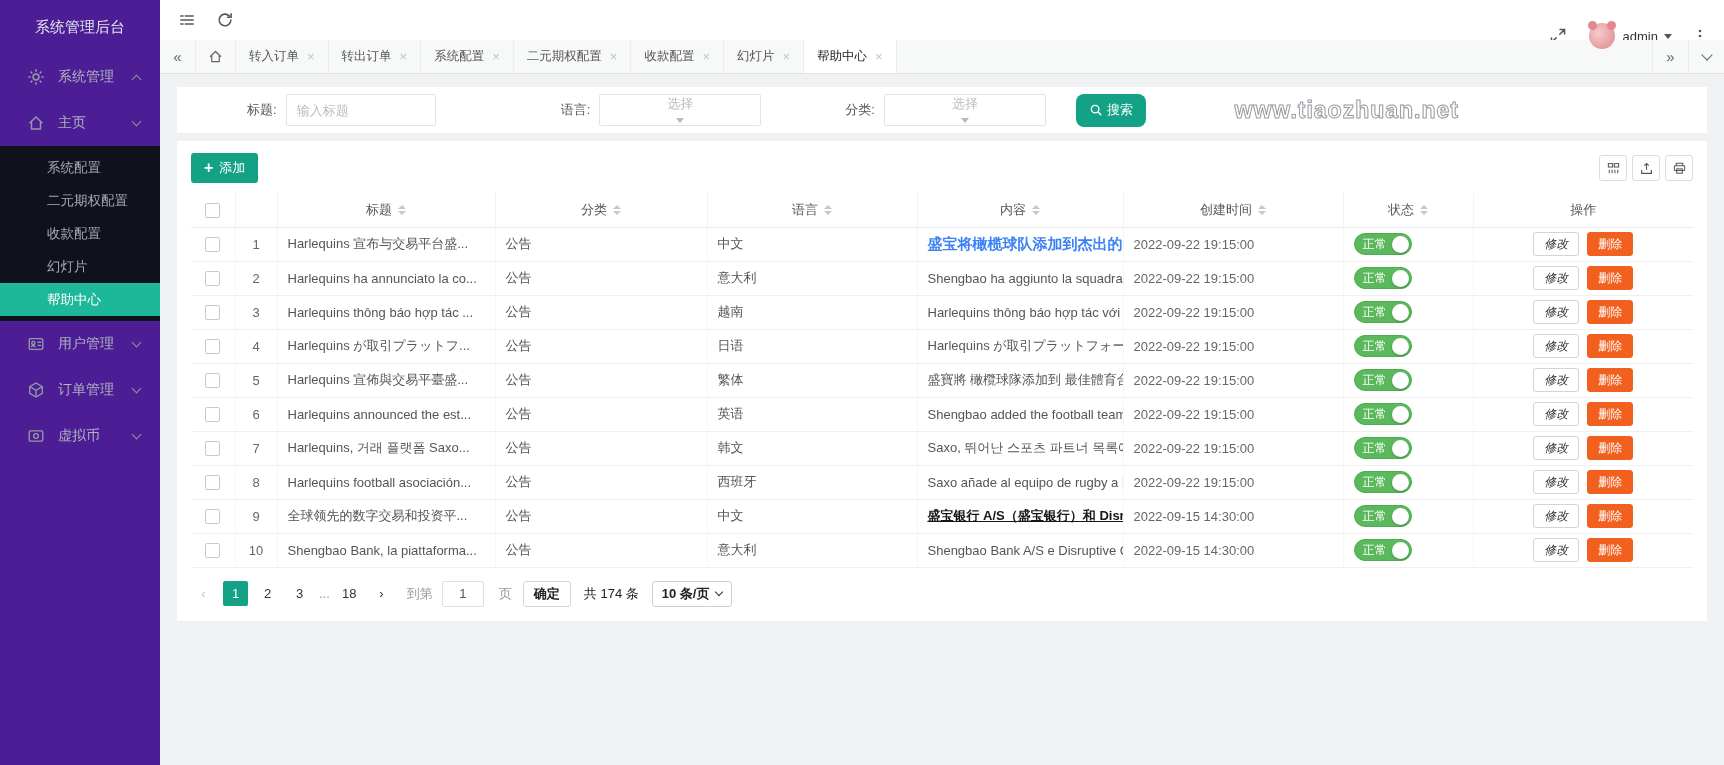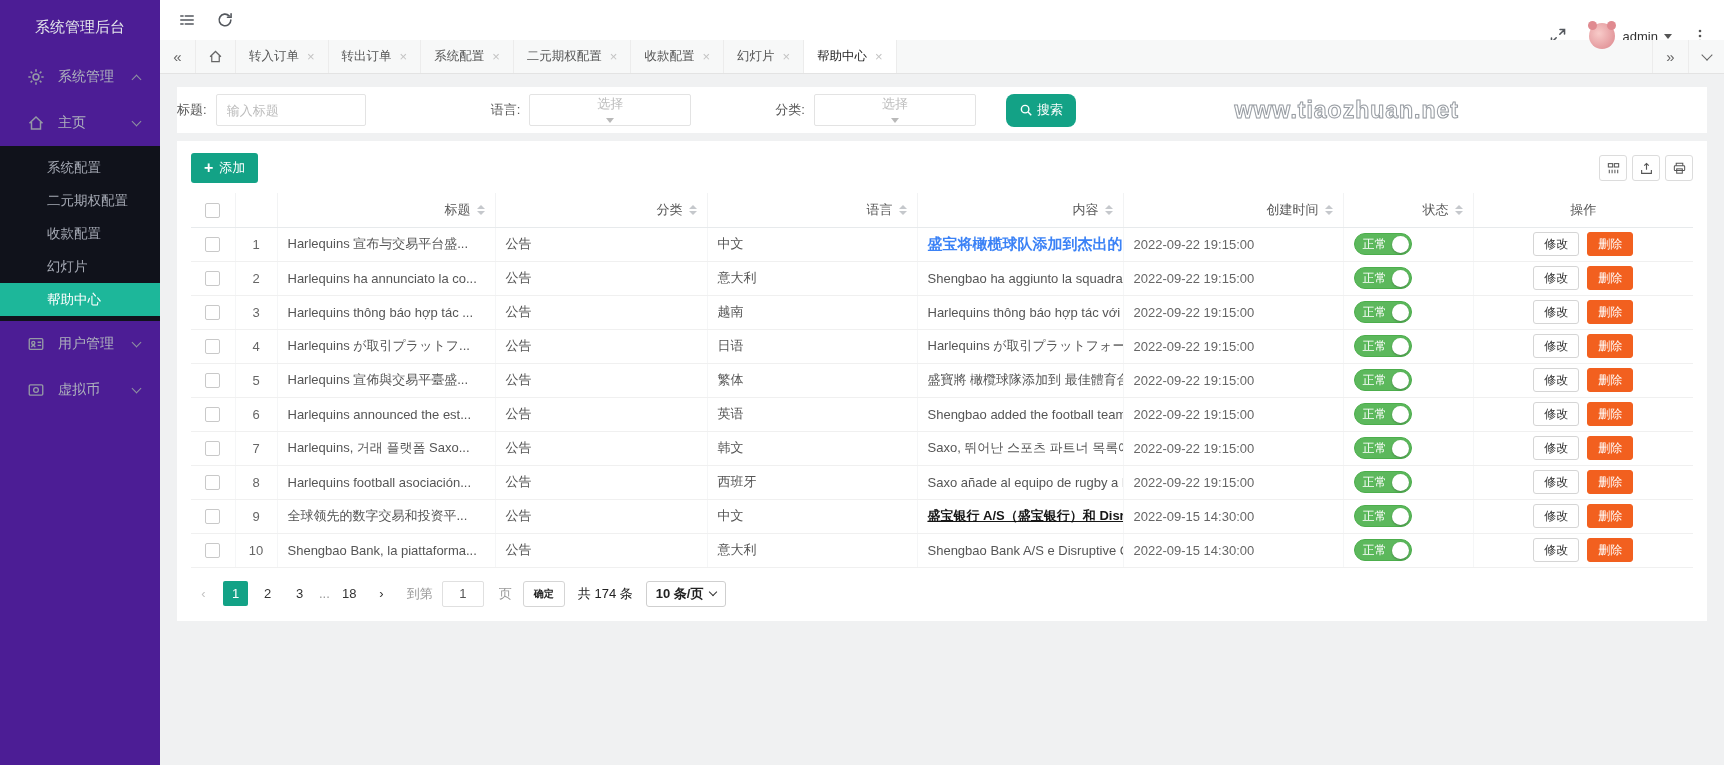--- a/index.html
+++ b/index.html
@@ -47,21 +47,21 @@
   .tab { display:flex; align-items:center; padding:0 13px; font-size:12.5px; color:#555; border-right:1px solid #ececec; cursor:pointer; white-space:nowrap; }
   .tab.active { background:#fff; color:#222; }
   .tab-close { margin-left:8px; color:#c3c3c3; font-size:13px; line-height:1; }
   .tab-right { margin-left:auto; display:flex; }
   .tab-right .tab-nav { border-right:none; border-left:1px solid #ececec; }
   .chev-dark { width:8px; height:8px; border-right:1.6px solid #666; border-bottom:1.6px solid #666; transform:rotate(45deg); margin-top:-3px; }
 
   
   .content { flex:1; padding:13px 17px 0; overflow:hidden; }
 
-  .filter-card { background:#fff; height:46px; display:flex; align-items:center; position:relative; margin-bottom:8px; }
+  .filter-card { background:#fff; height:46px; display:flex; align-items:center; position:relative; margin-bottom:8px; padding-left:70px; }
   .f-label { font-size:13px; color:#555; margin-right:9px; white-space:nowrap; }
   .f-input { width:150px; height:32px; border:1px solid #e3e3e3; border-radius:2px; padding:0 10px; font-size:13px; color:#555; outline:none; }
   .f-input::placeholder { color:#bcbcbc; }
   .f-select { width:162px; height:32px; border:1px solid #e3e3e3; border-radius:2px; padding:0 9px; display:flex; align-items:center; cursor:pointer; background:#fff;flex-direction:column; }
   .select-placeholder { flex:1; font-size:13px; color:#bcbcbc; }
   .select-caret { width:0; height:0; border:4.5px solid transparent; border-top:5.5px solid #b9b9b9; margin-top:5px; }
   .gap-a { margin-left:125px; } .gap-b { margin-left:84px; }
   .btn-search { margin-left:30px; height:33px; padding:0 13px; background:#13a286; color:#fff; border:none; border-radius:8px;
                 font-size:13px; display:flex; align-items:center; gap:4px; cursor:pointer; }
   .btn-search svg { width:14px; height:14px; }
@@ -71,51 +71,51 @@
   .table-card { background:#fff; padding:12px 14px 14px; }
   .toolbar { display:flex; align-items:center; margin-bottom:10px; }
   .btn-add { background:#13a286; color:#fff; border:none; height:30px; padding:0 13px; border-radius:3px; font-size:13px;
              display:flex; align-items:center; gap:6px; cursor:pointer; }
   .btn-add .plus { font-size:16px; font-weight:bold; line-height:1; }
   .tool-icons { margin-left:auto; display:flex; gap:5px; }
   .tool-btn { width:28px; height:26px; border:1px solid #dcdcdc; background:#fff; border-radius:3px; display:flex; align-items:center; justify-content:center; color:#555; cursor:pointer; }
   .tool-btn svg { width:15px; height:15px; }
 
   table { width:100%; border-collapse:collapse; table-layout:fixed; font-size:13px; }
-  th { font-weight:normal; color:#555; text-align:right; height:34px; padding:0 10px; border-bottom:1px solid #e7eaec; border-right:1px solid #f2f3f4; white-space:nowrap; }
+  th { font-weight:normal; color:#555; text-align:center; height:34px; padding:0 10px; border-bottom:1px solid #e7eaec; border-right:1px solid #f2f3f4; white-space:nowrap; }
   th:last-child { border-right:none; }
   td { height:34px; padding:0 10px; color:#555; border-bottom:1px solid #f0f0f0; border-right:1px solid #f5f6f7; white-space:nowrap; overflow:hidden; }
   td:last-child { border-right:none; }
   .col-check, .td-idx { text-align:center; }
   .td-idx { color:#666; }
   .center { text-align:center; }
   input[type="checkbox"] { appearance:none; width:15px; height:15px; border:1px solid #c9c9c9; border-radius:2px; background:#fff; cursor:pointer; vertical-align:middle; }
   .sort { display:inline-flex; flex-direction:column; gap:2px; margin-left:6px; vertical-align:middle; }
   .sort i { display:block; width:0; height:0; border-left:4px solid transparent; border-right:4px solid transparent; }
   .s-up { border-bottom:4px solid #c5c8cc; }
   .s-down { border-top:4px solid #c5c8cc; }
   .cell-content.bold { font-weight:bold; font-size:15px; color:#3b82f6; }
   .cell-content.bold-underline { font-weight:bold; color:#161616; text-decoration:underline; }
   .td-date { color:#666; }
 
   .toggle { width:58px; height:22px; border-radius:12px; background:#5cb85c; border:1px solid #4cae4c; display:inline-flex; align-items:center;
             position:relative; padding-left:8px; color:#fff; font-size:12px; cursor:pointer; vertical-align:middle; }
   .toggle-knob { position:absolute; right:2px; top:1.5px; width:17px; height:17px; background:#fff; border-radius:50%; box-shadow:0 1px 2px rgba(0,0,0,.25); }
 
-  .btn-edit { height:24px; padding:0 10px; background:#fff; border:1px solid #d5d5d5; border-radius:3px; font-size:12px; color:#333; cursor:pointer; }
+  .btn-edit { height:24px; padding:0 10px; background:#fff; border:1px solid #d5d5d5; border-radius:3px; font-size:12px; color:#333; cursor:pointer;font-style:italic; }
   .btn-del { height:24px; padding:0 10px; background:#f2601f; border:1px solid #f2601f; border-radius:3px; font-size:12px; color:#fff; margin-left:8px; cursor:pointer; }
 
   .pagination { display:flex; align-items:center; margin-top:13px; font-size:13px; color:#333; gap:7px; }
   .pg-btn { min-width:25px; height:25px; display:inline-flex; align-items:center; justify-content:center; border-radius:2px; cursor:pointer; padding:0 4px; color:#333; }
   .pg-btn.active { background:#13a286; color:#fff; }
   .pg-btn.disabled { color:#c3c3c3; }
   .pg-ellipsis { color:#999; }
   .goto-label, .page-unit { color:#9a9a9a; margin-left:6px; }
   .goto-input { width:42px; height:26px; border:1px solid #e0e0e0; border-radius:2px; text-align:center; font-size:13px; color:#555; outline:none; margin:0 2px; }
-  .btn-confirm { height:26px; padding:0 10px; background:#fff; border:1px solid #d5d5d5; border-radius:3px; font-weight:bold; font-size:10px; color:#222; cursor:pointer; margin-left:4px; }
+  .btn-confirm { height:26px; padding:0 10px; background:#fff; border:1px solid #d5d5d5; border-radius:3px; font-weight:bold; font-size:13px; color:#222; cursor:pointer; margin-left:4px; }
   .total { margin:0 6px; color:#222; }
   .page-size { height:26px; border:1px solid #cfcfcf; border-radius:3px; padding:0 9px; display:inline-flex; align-items:center; gap:7px; font-weight:bold; font-size:13px; color:#222; background:#fff; cursor:pointer; }
   .page-size .chev-dark { width:6px; height:6px; border-width:0 1.7px 1.7px 0; border-style:solid; border-color:#333; }
 </style>
 </head>
 <body>
 
 <div class="app">
 
   <aside class="sidebar">
@@ -149,20 +149,30 @@
         </div>
         <div class="side-item">
           <span class="side-icon">
             <svg viewBox="0 0 16 16" fill="none" stroke="currentColor" stroke-width="1.2">
               <rect x="2" y="3.2" width="12" height="9.6" rx="1"></rect>
               <circle cx="5.6" cy="7" r="1.4"></circle>
               <path d="M3.9 10.8c.4-1 1-1.5 1.7-1.5s1.3.5 1.7 1.5M9.4 6.4h3.2M9.4 9.2h3.2"></path>
             </svg>
           </span>
           <span class="side-label">用户管理</span>
+          <span class="chev "></span>
+        </div>
+        <div class="side-item">
+          <span class="side-icon">
+            <svg viewBox="0 0 16 16" fill="none" stroke="currentColor" stroke-width="1.2">
+              <path d="M8 1.8 13.6 5v6L8 14.2 2.4 11V5L8 1.8z"></path>
+              <path d="M2.4 5 8 8.2 13.6 5M8 8.2v6"></path>
+            </svg>
+          </span>
+          <span class="side-label">订单管理</span>
           <span class="chev "></span>
         </div>
         <div class="side-item">
           <span class="side-icon">
             <svg viewBox="0 0 16 16" fill="none" stroke="currentColor" stroke-width="1.2">
               <rect x="2" y="3.4" width="12" height="9.2" rx="1"></rect>
               <circle cx="8" cy="8" r="2.1"></circle>
             </svg>
           </span>
           <span class="side-label">虚拟币</span>

